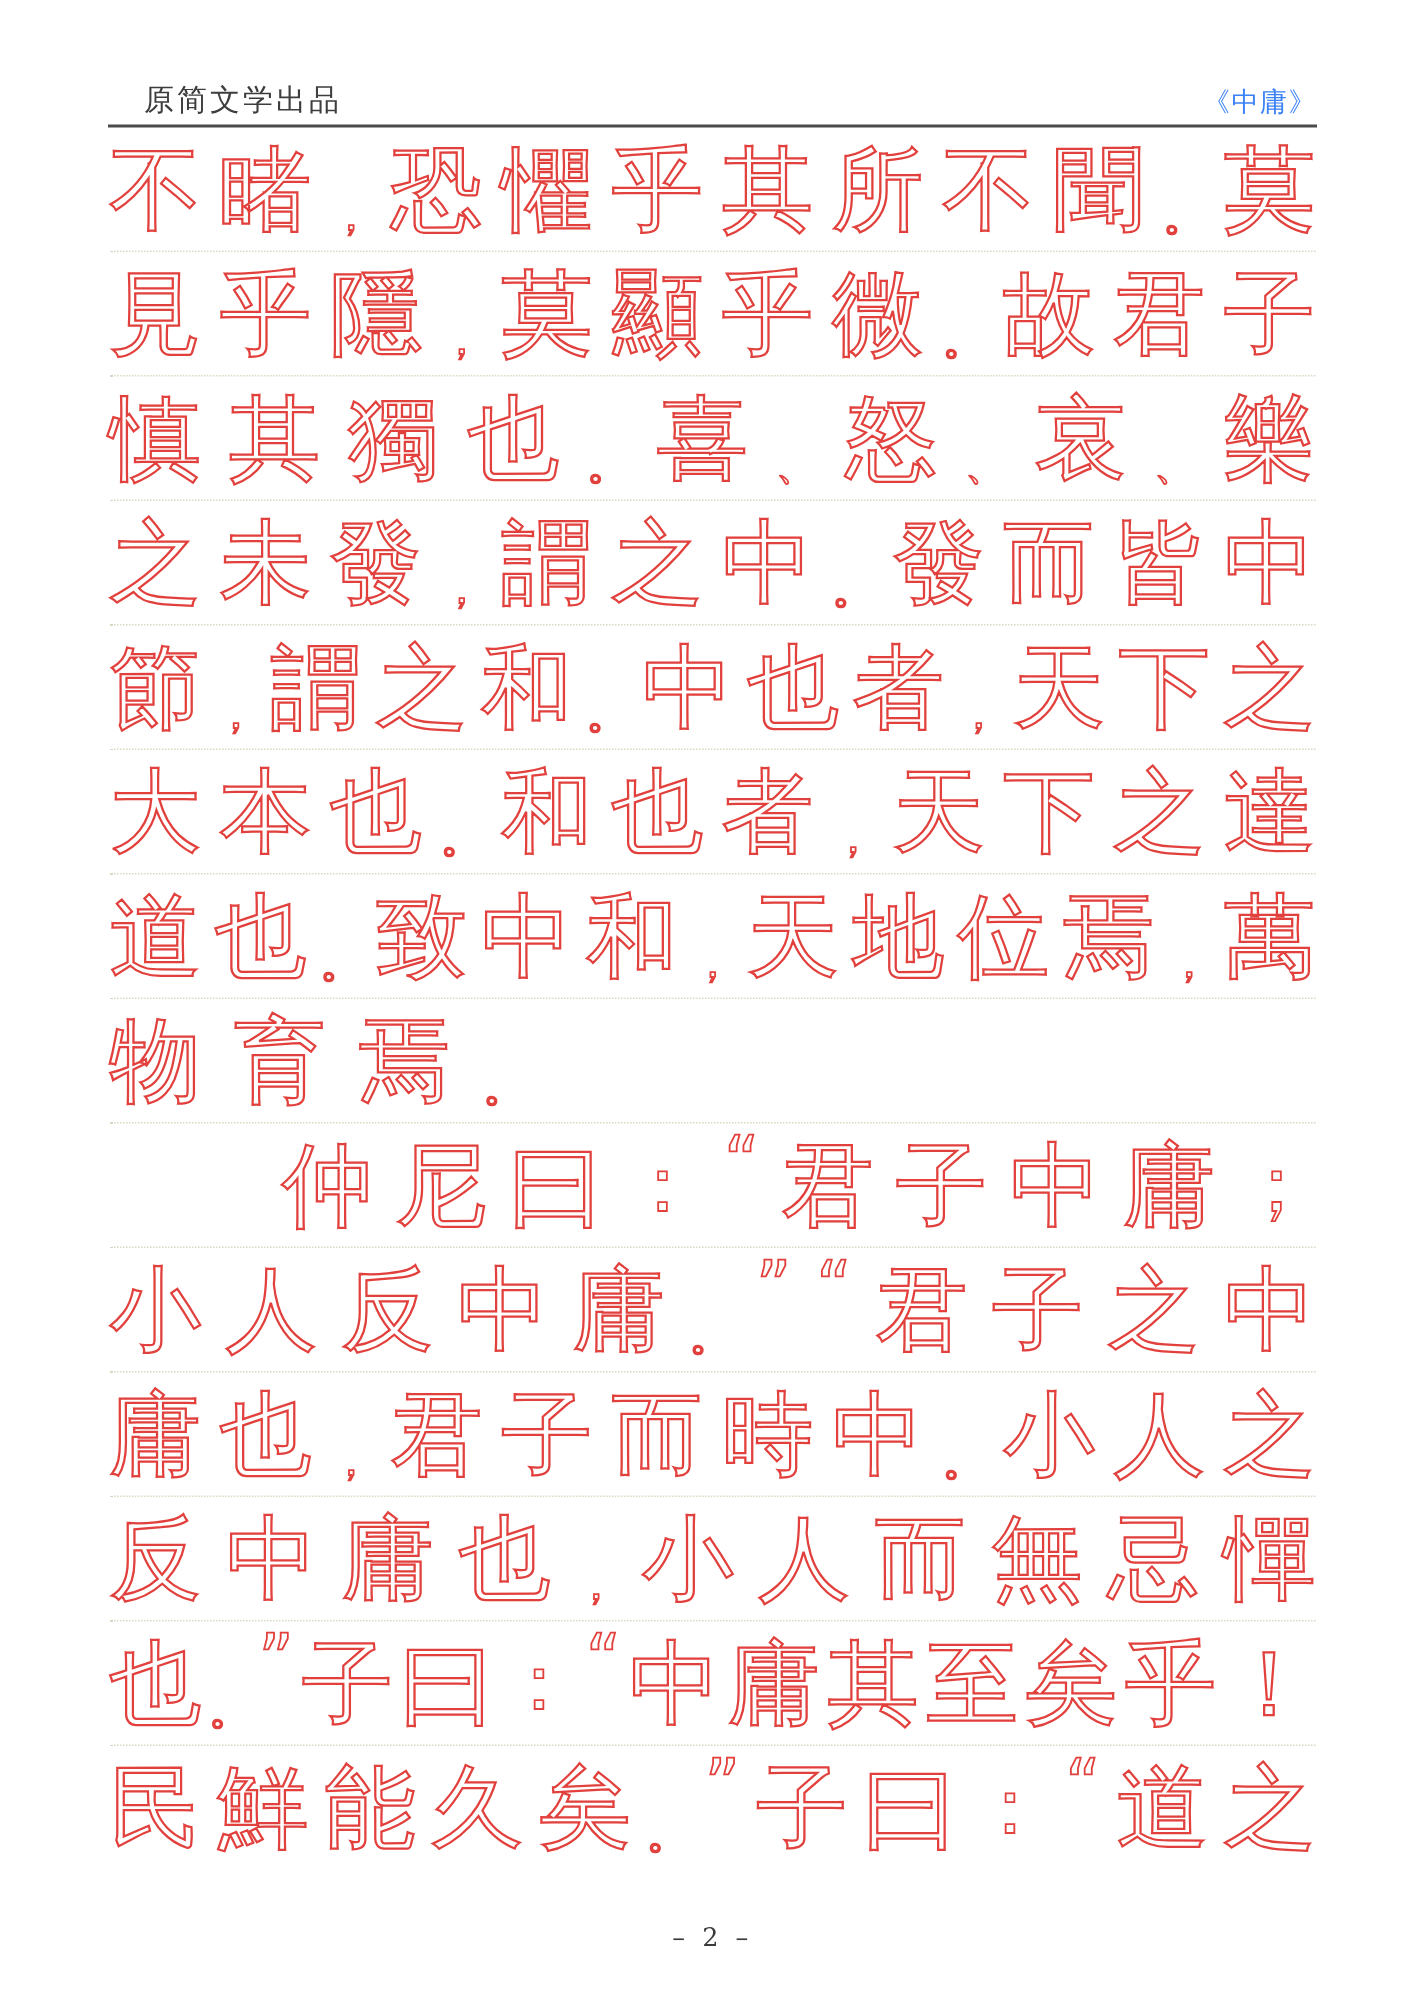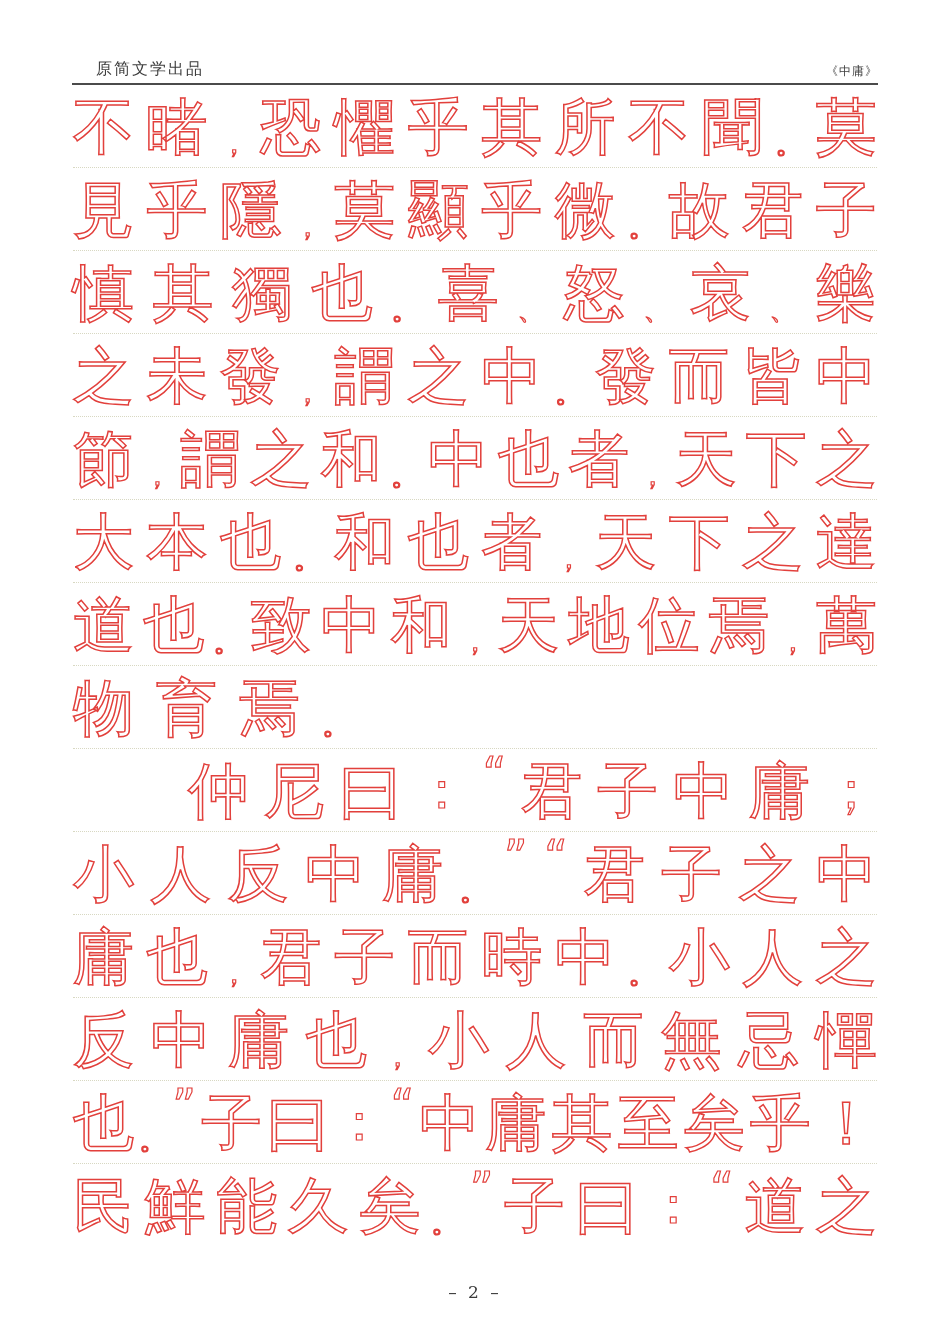--- a/index.html
+++ b/index.html
@@ -20,29 +20,29 @@
     margin: 0 72px;
     padding-top: 46px;
     height: 37px;
     display: flex;
     justify-content: space-between;
     align-items: flex-end;
     border-bottom: 2px solid #4b4b4b;
     box-sizing: content-box;
   }
   .header .h-left {
-    font-size: 16px;
+    font-size: 20px;
     color: #3d3d3d;
     padding-left: 24px;
     padding-bottom: 3px;
     letter-spacing: 2px;
   }
   .header .h-right {
-    font-size: 12px;
-    color: #404040;
+    font-size: 18px;
+    color: #3b82f6;
     padding-bottom: 3px;
     letter-spacing: 1px;
   }
   
   .content {
     margin: 0 73px;
   }
   .line {
     height: 82px;
     display: flex;

